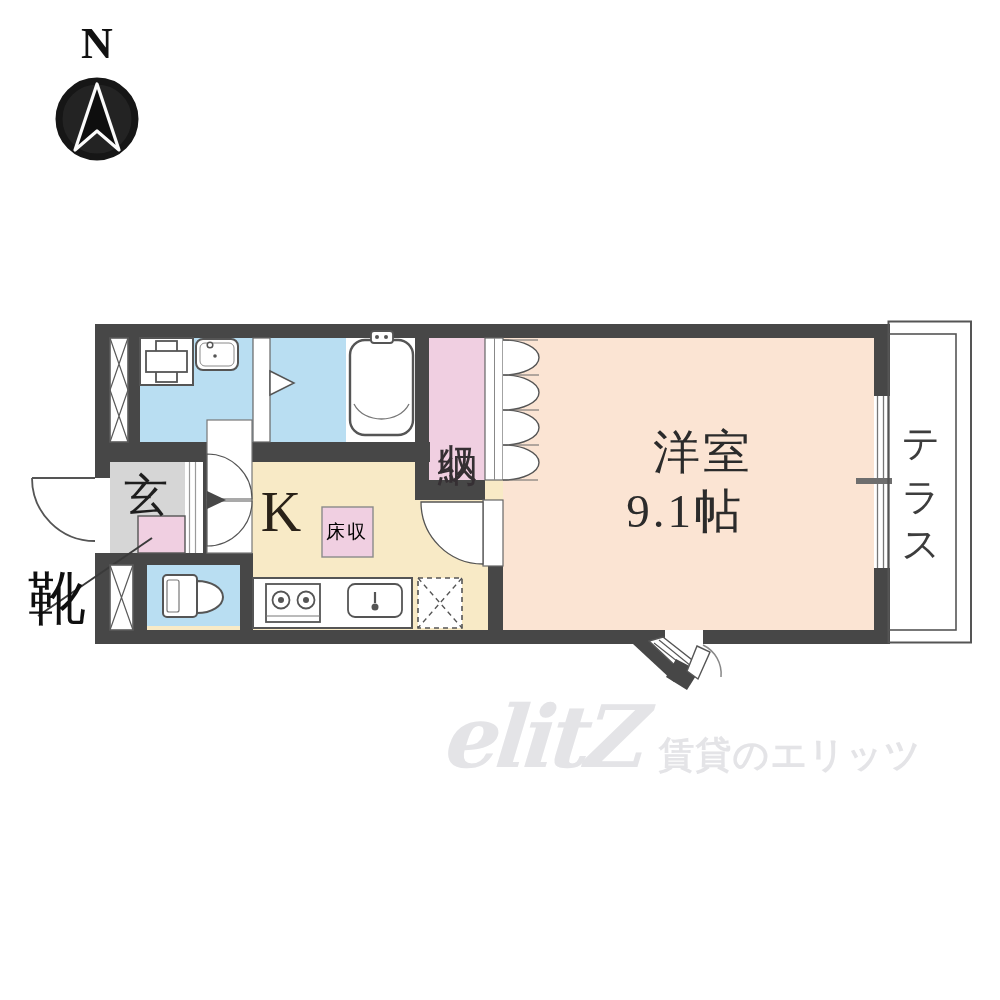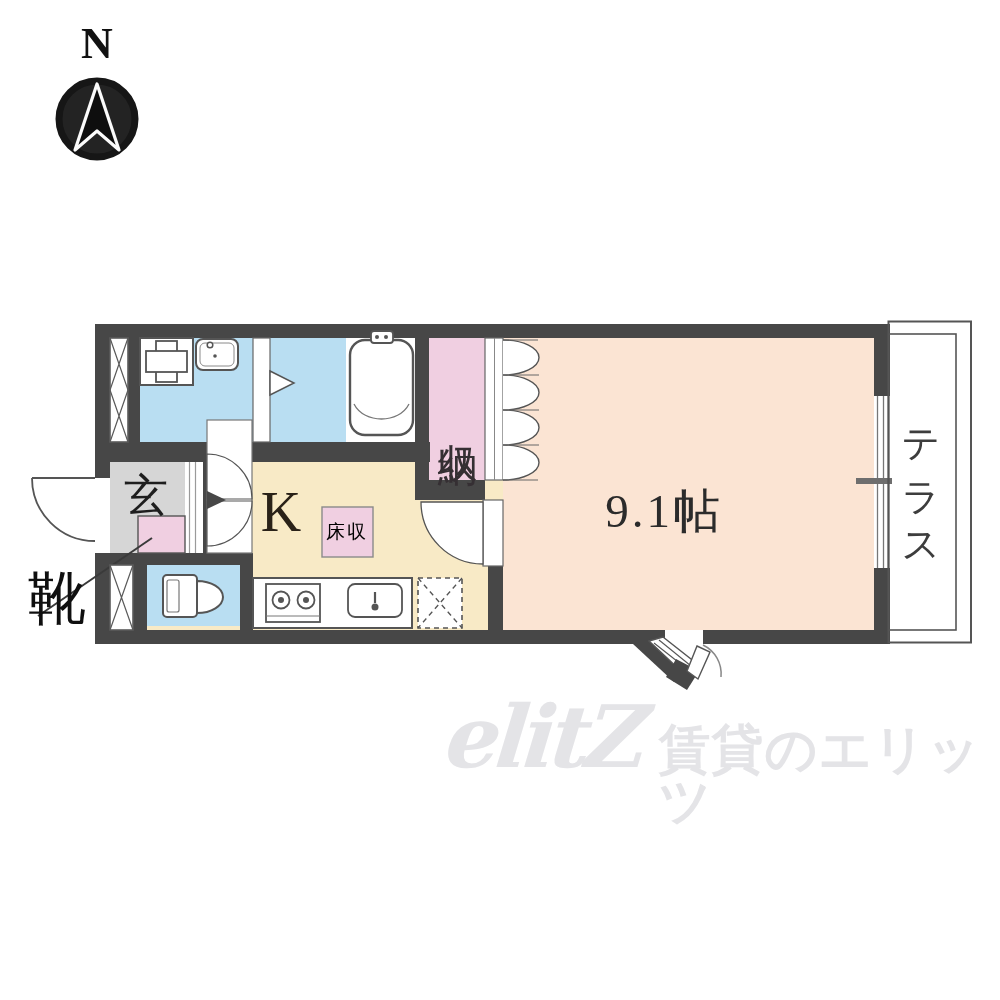--- a/index.html
+++ b/index.html
@@ -13,21 +13,21 @@
   .lbl-shoe{font-size:58px;color:#0f0f0f;}
   .lbl-k{font-size:56px;color:#2a2218;}
   .lbl-yukashu{font-size:19px;letter-spacing:2px;color:#000000;}
   .lbl-closet{font-size:40px;color:#352f33;writing-mode:vertical-rl;text-orientation:upright;letter-spacing:4px;}
   .lbl-terrace{font-size:38px;color:#3d3d3d;writing-mode:vertical-rl;text-orientation:upright;letter-spacing:8px;}
   .lbl-room{font-size:47px;letter-spacing:3px;color:#2b2b2b;}
   .watermark{position:absolute;left:447px;top:694px;display:flex;align-items:baseline;gap:14px;
              color:#e4e4e7;user-select:none;}
   .wm-logo{font-family:"DejaVu Serif","Liberation Serif",serif;font-style:italic;font-weight:700;
            font-size:86px;letter-spacing:-5px;transform:skewX(-6deg);line-height:1;}
-  .wm-brand{font-family:"Liberation Sans","DejaVu Sans",sans-serif;font-weight:700;font-size:52px;
+  .wm-brand{font-family:"Liberation Sans","DejaVu Sans",sans-serif;font-weight:700;font-size:36px;
             letter-spacing:1px;line-height:1;}
 </style>
 </head>
 <body>
 
 <div class="stage">
 
 <svg class="plan-svg" width="1000" height="1000" viewBox="0 0 1000 1000">
 
   <g>
@@ -194,21 +194,22 @@
 <div class="lbl lbl-genkan" style="left:146px;top:496px;">玄</div>
 
 <div class="lbl lbl-shoe" style="left:57px;top:599px;">靴</div>
 
 <div class="lbl lbl-k" style="left:281px;top:512px;">K</div>
 
 <div class="lbl lbl-yukashu" style="left:347px;top:531px;">床収</div>
 
 <div class="lbl lbl-closet" style="left:457px;top:416px;">収納</div>
 
-<div class="lbl lbl-room" style="left:664px;top:511px;">9.1帖</div>
+<div class="lbl lbl-room" style="left:703px;top:452px;">洋室</div>
+<div class="lbl lbl-room" style="left:685px;top:511px;">9.1帖</div>
 
 <div class="lbl lbl-terrace" style="left:921px;top:482px;">テラス</div>
 
 <div class="watermark">
   <span class="wm-logo">elitZ</span>
   <span class="wm-brand">賃貸のエリッツ</span>
 </div>
 
 </div>
 

